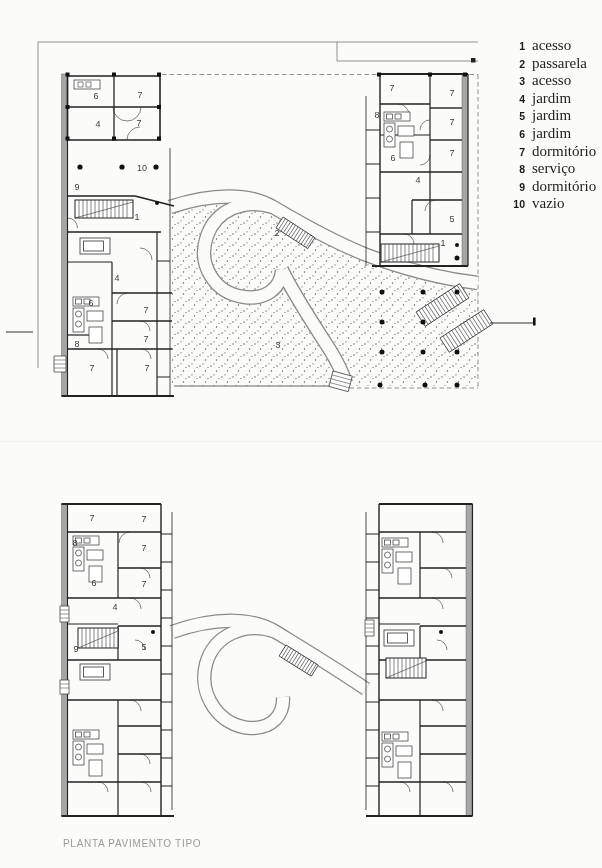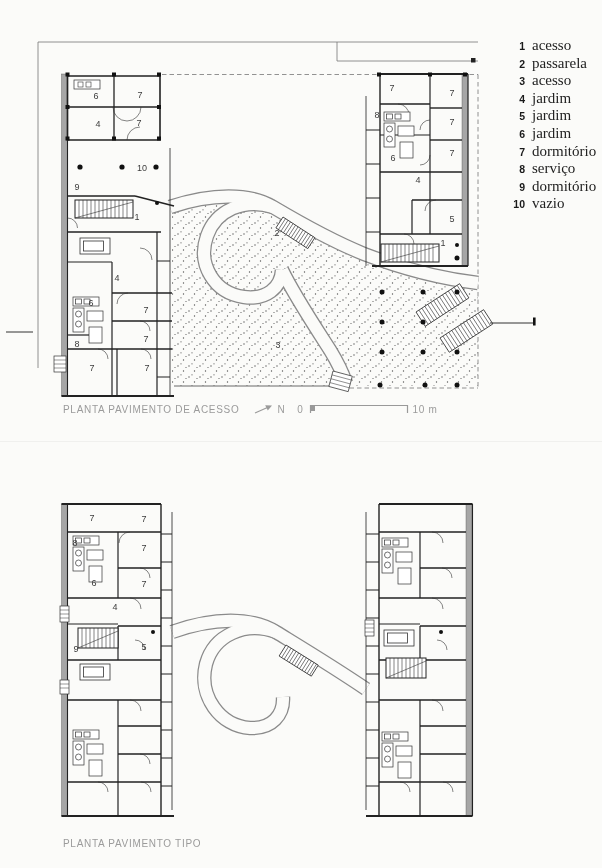--- a/index.html
+++ b/index.html
@@ -406,36 +406,18 @@
   <div class="legend-row">
         <span class="legend-num">9</span>
         <span class="legend-label">dormitório</span>
       </div>
   <div class="legend-row">
         <span class="legend-num">10</span>
         <span class="legend-label">vazio</span>
       </div>
 </div>
 
-<div class="caption caption-top">
-  <span>PLANTA PAVIMENTO DE ACESSO</span>
-  <span class="north">
-    <svg width="22" height="12" viewBox="0 0 22 12">
-      <path d="M2,10 L15,4.2" stroke="#9b9b9b" stroke-width="1.2" fill="none"></path>
-      <polygon points="19,2.6 12.2,2.2 14.8,7.4" fill="#9b9b9b"></polygon>
-    </svg>
-    <span class="north-label">N</span>
-  </span>
-  <span class="scale">
-    <span class="scale-zero">0</span>
-    <svg width="100" height="11" viewBox="0 0 100 11">
-      <path d="M1.5,9 V1.5 H98.5 V9" stroke="#999" stroke-width="1.2" fill="none"></path>
-      <rect x="2" y="2" width="4" height="5" fill="#999"></rect>
-    </svg>
-    <span class="scale-end">10 m</span>
-  </span>
-</div>
 
 <div class="caption caption-bottom">
   <span>PLANTA PAVIMENTO TIPO</span>
 </div>
 
 </div>
 
 </body></html>

